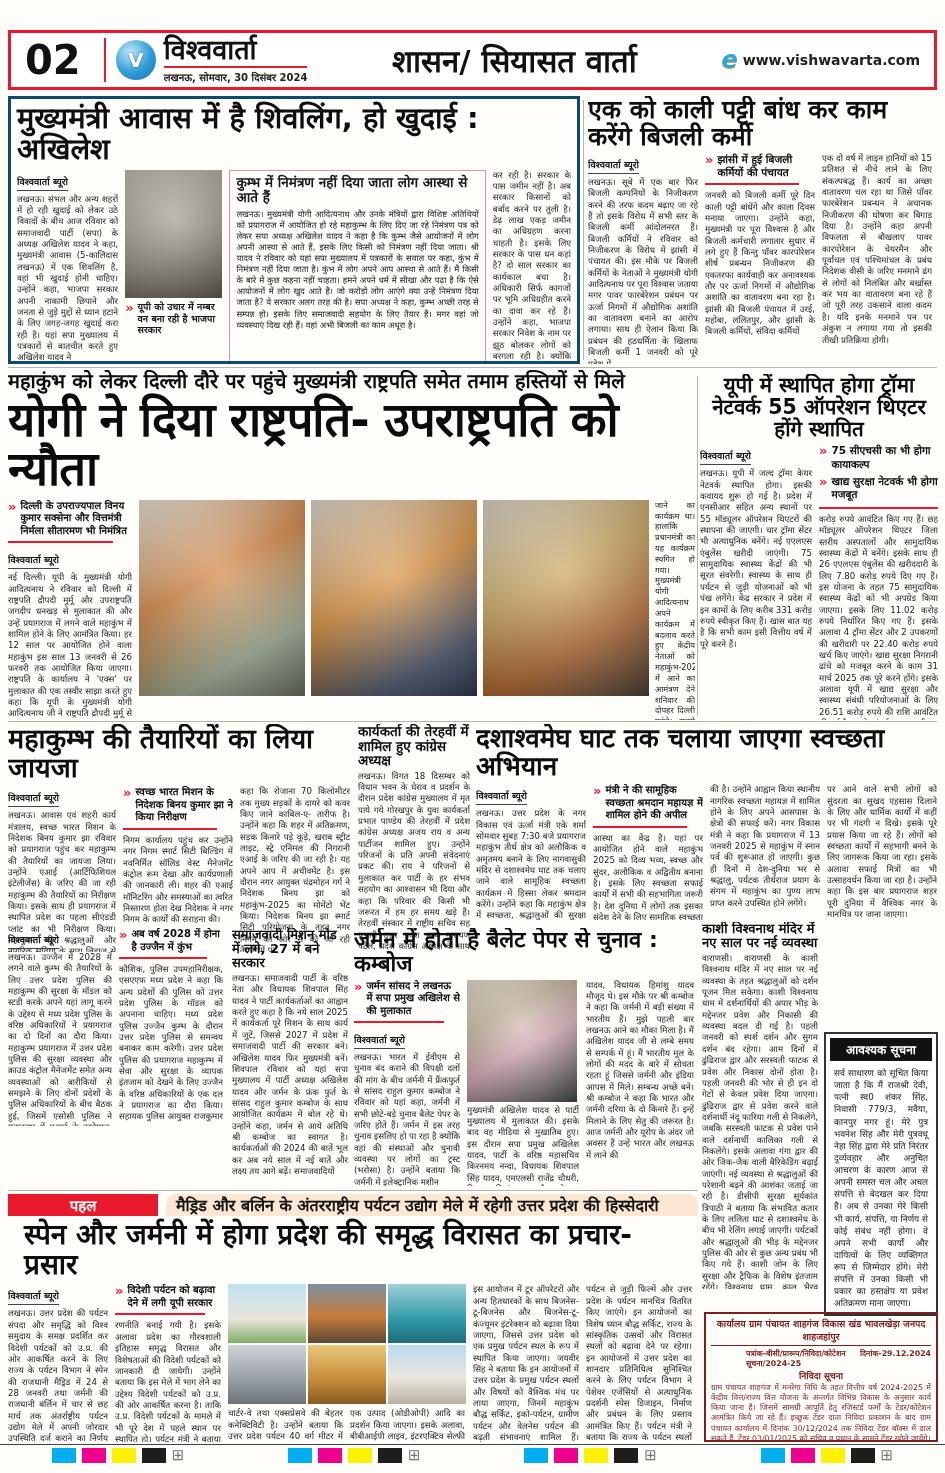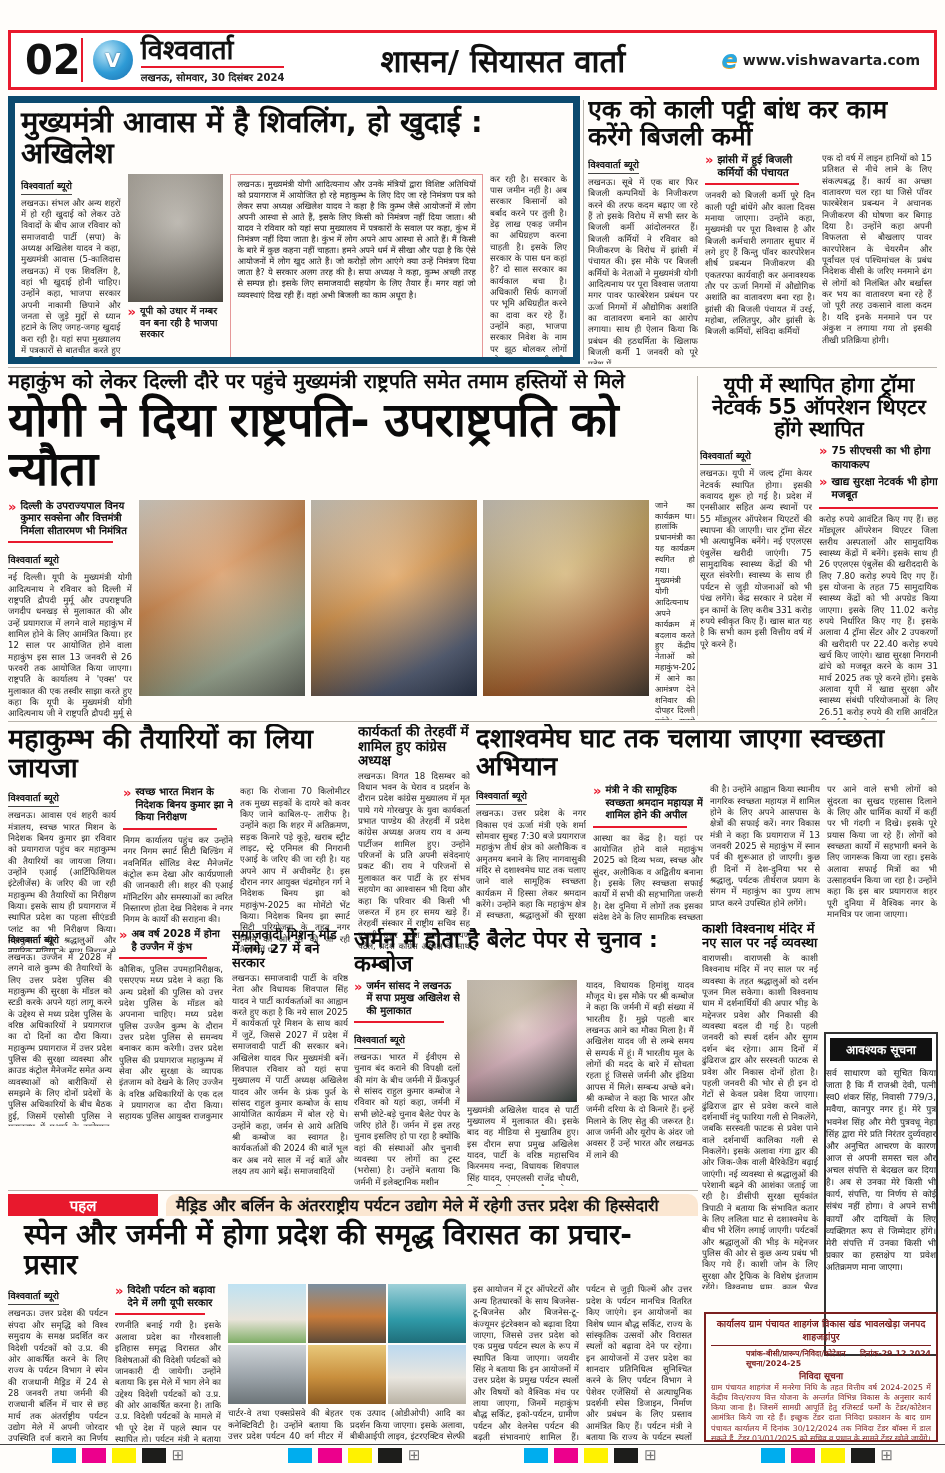--- a/index.html
+++ b/index.html
@@ -2,21 +2,21 @@
 <html><head>
 <meta charset="utf-8">
 <style>
   * { margin:0; padding:0; box-sizing:border-box; }
   html,body { background:#e9e7e2; }
   body { font-family:"DejaVu Sans","Liberation Sans",sans-serif; }
   .page { position:relative; width:945px; height:1473px; margin:0 auto; background:#fffdfa; color:#1a1a1a; overflow:hidden; }
 
   
   .masthead-box { position:absolute; left:8px; top:30px; width:929px; height:60px; border:3px solid #e8192d; display:flex; align-items:center; background:#fff; }
-  .pagenum { font-size:40px; font-weight:700; color:#111; padding:0 0 0 14px; line-height:1; }
+  .pagenum { font-size:40px; font-weight:700; color:#111; padding:0 23px 0 14px; line-height:1; }
   .mast-divider { width:2px; height:44px; background:#e8192d; margin-right:10px; }
   .logo-circle { width:40px; height:40px; border-radius:50%; background:radial-gradient(circle at 35% 30%,#bfe6f7 0%,#2e9bd6 55%,#1b6fae 100%); position:relative; margin-right:8px; flex:0 0 auto; }
   .logo-circle::after { content:"V"; position:absolute; left:0; top:0; width:100%; height:100%; display:flex; align-items:center; justify-content:center; color:#fff; font-weight:700; font-size:20px; text-shadow:0 0 2px #14507d; }
   .brand { display:flex; flex-direction:column; }
   .brand-name { font-size:27px; font-weight:700; color:#111; line-height:1.05; }
   .brand-date { font-size:10px; font-weight:700; color:#222; border-top:2px solid #e8192d; padding-top:2px; margin-top:2px; }
   .section-title { flex:1; text-align:center; font-size:31px; font-weight:700; color:#111; }
   .website { display:flex; align-items:center; gap:5px; padding-right:14px; font-size:14px; font-weight:700; color:#222; }
   .e-icon { color:#2aa7df; font-size:24px; font-weight:700; font-style:italic; line-height:1; text-shadow:0 1px 0 #f5a623; }
 
@@ -31,29 +31,29 @@
   .bullet-line { display:flex; gap:4px; font-size:10.5px; font-weight:700; line-height:1.25; color:#111; }
   .arrow { color:#e8192d; font-size:13px; line-height:1; font-weight:700; }
   .red-rule { height:2px; background:#e8192d; width:85%; margin:4px 0 5px 0; }
   .photo { position:relative; background:#cfcac2; overflow:hidden; }
   .photo::after { content:""; position:absolute; inset:0; background:radial-gradient(circle at 50% 38%, rgba(255,255,255,.35), rgba(0,0,0,.25)); }
   .caption { font-size:9.5px; font-weight:700; line-height:1.25; display:flex; gap:4px; margin-top:3px; }
   .vrule { position:absolute; width:1px; background:#b9b4ac; }
   .hrule { position:absolute; height:1px; background:#b9b4ac; }
 
   
-  .shivling { border:7px solid #0c4a6e; padding:4px 6px; }
+  .shivling { border:3px solid #0c4a6e; padding:4px 6px; }
   .kumbh-box { border:1px solid #e59898; padding:4px 6px; overflow:hidden; }
   .kumbh-head { font-size:13.5px; font-weight:700; margin-bottom:3px; line-height:1.15; }
   .kicker { font-size:20px; font-weight:700; line-height:1.1; color:#0e0e0e; }
   .mega { font-size:47px; font-weight:700; line-height:1.05; color:#0b0b0b; letter-spacing:-1px; }
   .photo-strip { display:flex; gap:6px; }
   .notice-box { border:2px solid #333; background:#fff; }
   .notice-title { background:#111; color:#fff; font-size:12px; font-weight:700; text-align:center; padding:3px 0; margin:4px; }
-  .notice-body { font-size:8.8px; line-height:1.38; text-align:justify; padding:2px 0; color:#222; }
+  .notice-body { font-size:8.8px; line-height:1.38; text-align:justify; padding:2px 8px; color:#222; }
   .pahal-row { display:flex; align-items:stretch; gap:8px; }
   .pahal-label { background:#e8192d; color:#fff; font-size:15px; font-weight:700; display:flex; align-items:center; justify-content:center; width:150px; }
   .pahal-banner { background:#fbe7d2; flex:1; font-size:16px; font-weight:700; display:flex; align-items:center; padding:0 10px; color:#141414; border-radius:10px 10px 0 0; }
   .collage { display:grid; grid-template-columns:1fr 1fr 1fr; grid-auto-rows:59px; gap:2px; }
   .tile { position:relative; overflow:hidden; }
 
   .tender { border:2px solid #7b1f1f; color:#7b1f1f; padding:3px 5px; font-size:7.8px; }
   .tender .t-office { font-size:9.3px; font-weight:700; text-align:center; border-bottom:1px solid #7b1f1f; padding-bottom:2px; }
   .tender .t-refrow { display:flex; justify-content:center; font-weight:700; margin-top:2px;margin-left:35px; }
   .tender .t-title { text-align:center; font-weight:700; font-size:9px; margin:1px 0; }
@@ -93,20 +93,21 @@
         <p class="body-txt">लखनऊ। संभल और अन्य शहरों में हो रही खुदाई को लेकर उठे विवादों के बीच आज रविवार को समाजवादी पार्टी (सपा) के अध्यक्ष अखिलेश यादव ने कहा, मुख्यमंत्री आवास (5-कालिदास लखनऊ) में एक शिवलिंग है, वहां भी खुदाई होनी चाहिए। उन्होंने कहा, भाजपा सरकार अपनी नाकामी छिपाने और जनता से जुड़े मुद्दों से ध्यान हटाने के लिए जगह-जगह खुदाई करा रही है। यहां सपा मुख्यालय में पत्रकारों से बातचीत करते हुए अखिलेश यादव ने</p>
       </div>
       <div class="col" style="width:102px;">
         <div class="photo" style="width:100px;height:128px;background:linear-gradient(160deg,#b9b2a6 0%,#8e887d 60%,#5e594f 100%);"></div>
         <div class="caption">
           <span class="arrow">»</span>
           <span>यूपी को उधार में नम्बर वन बना रही है भाजपा सरकार</span>
         </div>
       </div>
       <div class="col kumbh-box" style="width:268px;height:212px;">
+        <div class="kumbh-head">कुम्भ में निमंत्रण नहीं दिया जाता लोग आस्था से आते हैं</div>
         <p class="body-txt" style="font-size:8.4px;">लखनऊ। मुख्यमंत्री योगी आदित्यनाथ और उनके मंत्रियों द्वारा विशिष्ट अतिथियों को प्रयागराज में आयोजित हो रहे महाकुम्भ के लिए दिए जा रहे निमंत्रण पत्र को लेकर सपा अध्यक्ष अखिलेश यादव ने कहा है कि कुम्भ जैसे आयोजनों में लोग अपनी आस्था से आते हैं, इसके लिए किसी को निमंत्रण नहीं दिया जाता। श्री यादव ने रविवार को यहां सपा मुख्यालय में पत्रकारों के सवाल पर कहा, कुंभ में निमंत्रण नहीं दिया जाता है। कुंभ में लोग अपने आप आस्था से आते हैं। मैं किसी के बारे में कुछ कहना नहीं चाहता। हमने अपने धर्म में सीखा और पढ़ा है कि ऐसे आयोजनों में लोग खुद आते हैं। जो करोड़ों लोग आएंगे क्या उन्हें निमंत्रण दिया जाता है? ये सरकार अलग तरह की है। सपा अध्यक्ष ने कहा, कुम्भ अच्छी तरह से सम्पन्न हो। इसके लिए समाजवादी सहयोग के लिए तैयार हैं। मगर वहां जो व्यवस्थाएं दिख रही हैं। वहां अभी बिजली का काम अधूरा है।</p>
       </div>
       <div class="col" style="width:82px;height:212px;">
         <p class="body-txt">कर रही है। सरकार के पास जमीन नहीं है। अब सरकार किसानों को बर्बाद करने पर तुली है। डेढ़ लाख एकड़ जमीन का अधिग्रहण करना चाहती है। इसके लिए सरकार के पास धन कहां है? दो साल सरकार का कार्यकाल बचा है। अधिकारी सिर्फ कागजों पर भूमि अधिग्रहीत करने का दावा कर रहे हैं। उन्होंने कहा, भाजपा सरकार निवेश के नाम पर झूठ बोलकर लोगों को बरगला रही है। क्योंकि जो समझौते हुए थे वे धरातल पर नहीं उतरे हैं।</p>
       </div>
     </div>
   </section>
 
   <section class="art" style="left:588px;top:96px;width:350px;height:268px;">
     <h1 class="hl" style="font-size:25px;margin-bottom:3px;">एक को काली पट्टी बांध कर काम करेंगे बिजली कर्मी</h1>
@@ -293,21 +294,21 @@
       </div>
     </div>
   </section>
 
   <section class="art" style="left:702px;top:922px;width:116px;height:372px;">
     <h2 class="hl" style="font-size:13px;margin-bottom:3px;">काशी विश्वनाथ मंदिर में नए साल पर नई व्यवस्था</h2>
     <p class="body-txt" style="height:336px;">वाराणसी। वाराणसी के काशी विश्वनाथ मंदिर में नए साल पर नई व्यवस्था के तहत श्रद्धालुओं को दर्शन पूजन मिल सकेगा। काशी विश्वनाथ धाम में दर्शनार्थियों की अपार भीड़ के मद्देनजर प्रवेश और निकासी की व्यवस्था बदल दी गई है। पहली जनवरी को स्पर्श दर्शन और सुगम दर्शन बंद रहेगा। आम दिनों में ढुंढिराज द्वार और सरस्वती फाटक से प्रवेश और निकास दोनों होता है। पहली जनवरी की भोर से ही इन दो गेटों से केवल प्रवेश दिया जाएगा। ढुंढिराज द्वार से प्रवेश करने वाले दर्शनार्थी नंदू फारिया गली से निकलेंगे, जबकि सरस्वती फाटक से प्रवेश पाने वाले दर्शनार्थी कालिका गली से निकलेंगे। इसके अलावा गंगा द्वार की ओर जिक-जैक वाली बैरिकेडिंग बढ़ाई जाएंगी। नई व्यवस्था से श्रद्धालुओं की परेशानी बढ़ने की आशंका जताई जा रही है। डीसीपी सुरक्षा सूर्यकांत त्रिपाठी ने बताया कि संभावित कतार के लिए ललिता घाट से दशाश्वमेध के बीच भी रेलिंग लगाई जाएगी। पर्यटकों और श्रद्धालुओं की भीड़ के मद्देनजर पुलिस की ओर से कुछ अन्य प्रबंध भी किए गये हैं। काशी जोन के लिए सुरक्षा और ट्रैफिक के विशेष इंतजाम रहेंगे। विश्वनाथ धाम, काल भैरव मंदिर, संकट मोचन, बीएचयू के काशी विश्वनाथ मंदिर के लिए पॉइंट तय किये गये हैं।</p>
   </section>
 
 
-  <section class="art notice-box" style="left:824px;top:1032px;width:114px;height:324px;">
+  <section class="art notice-box" style="left:824px;top:1032px;width:114px;height:284px;">
     <div class="notice-title">आवश्यक सूचना</div>
     <p class="notice-body">सर्व साधारण को सूचित किया जाता है कि मैं राजश्री देवी, पत्नी स्व0 शंकर सिंह, निवासी 779/3, मवैया, कानपुर नगर हूं। मेरे पुत्र भवनेश सिंह और मेरी पुत्रवधू नेहा सिंह द्वारा मेरे प्रति निरंतर दुर्व्यवहार और अनुचित आचरण के कारण आज से अपनी समस्त चल और अचल संपत्ति से बेदखल कर दिया है। अब से उनका मेरे किसी भी कार्य, संपत्ति, या निर्णय से कोई संबंध नहीं होगा। वे अपने सभी कार्यों और दायित्वों के लिए व्यक्तिगत रूप से जिम्मेदार होंगे। मेरी संपत्ति में उनका किसी भी प्रकार का हस्तक्षेप या प्रवेश अतिक्रमण माना जाएगा।</p>
 
   </section>
 
   <div class="hrule" style="left:8px;top:1190px;width:690px;"></div>
 
   <section class="art" style="left:8px;top:1194px;width:690px;height:248px;">
     <div class="pahal-row">
       <div class="pahal-label">पहल</div>

